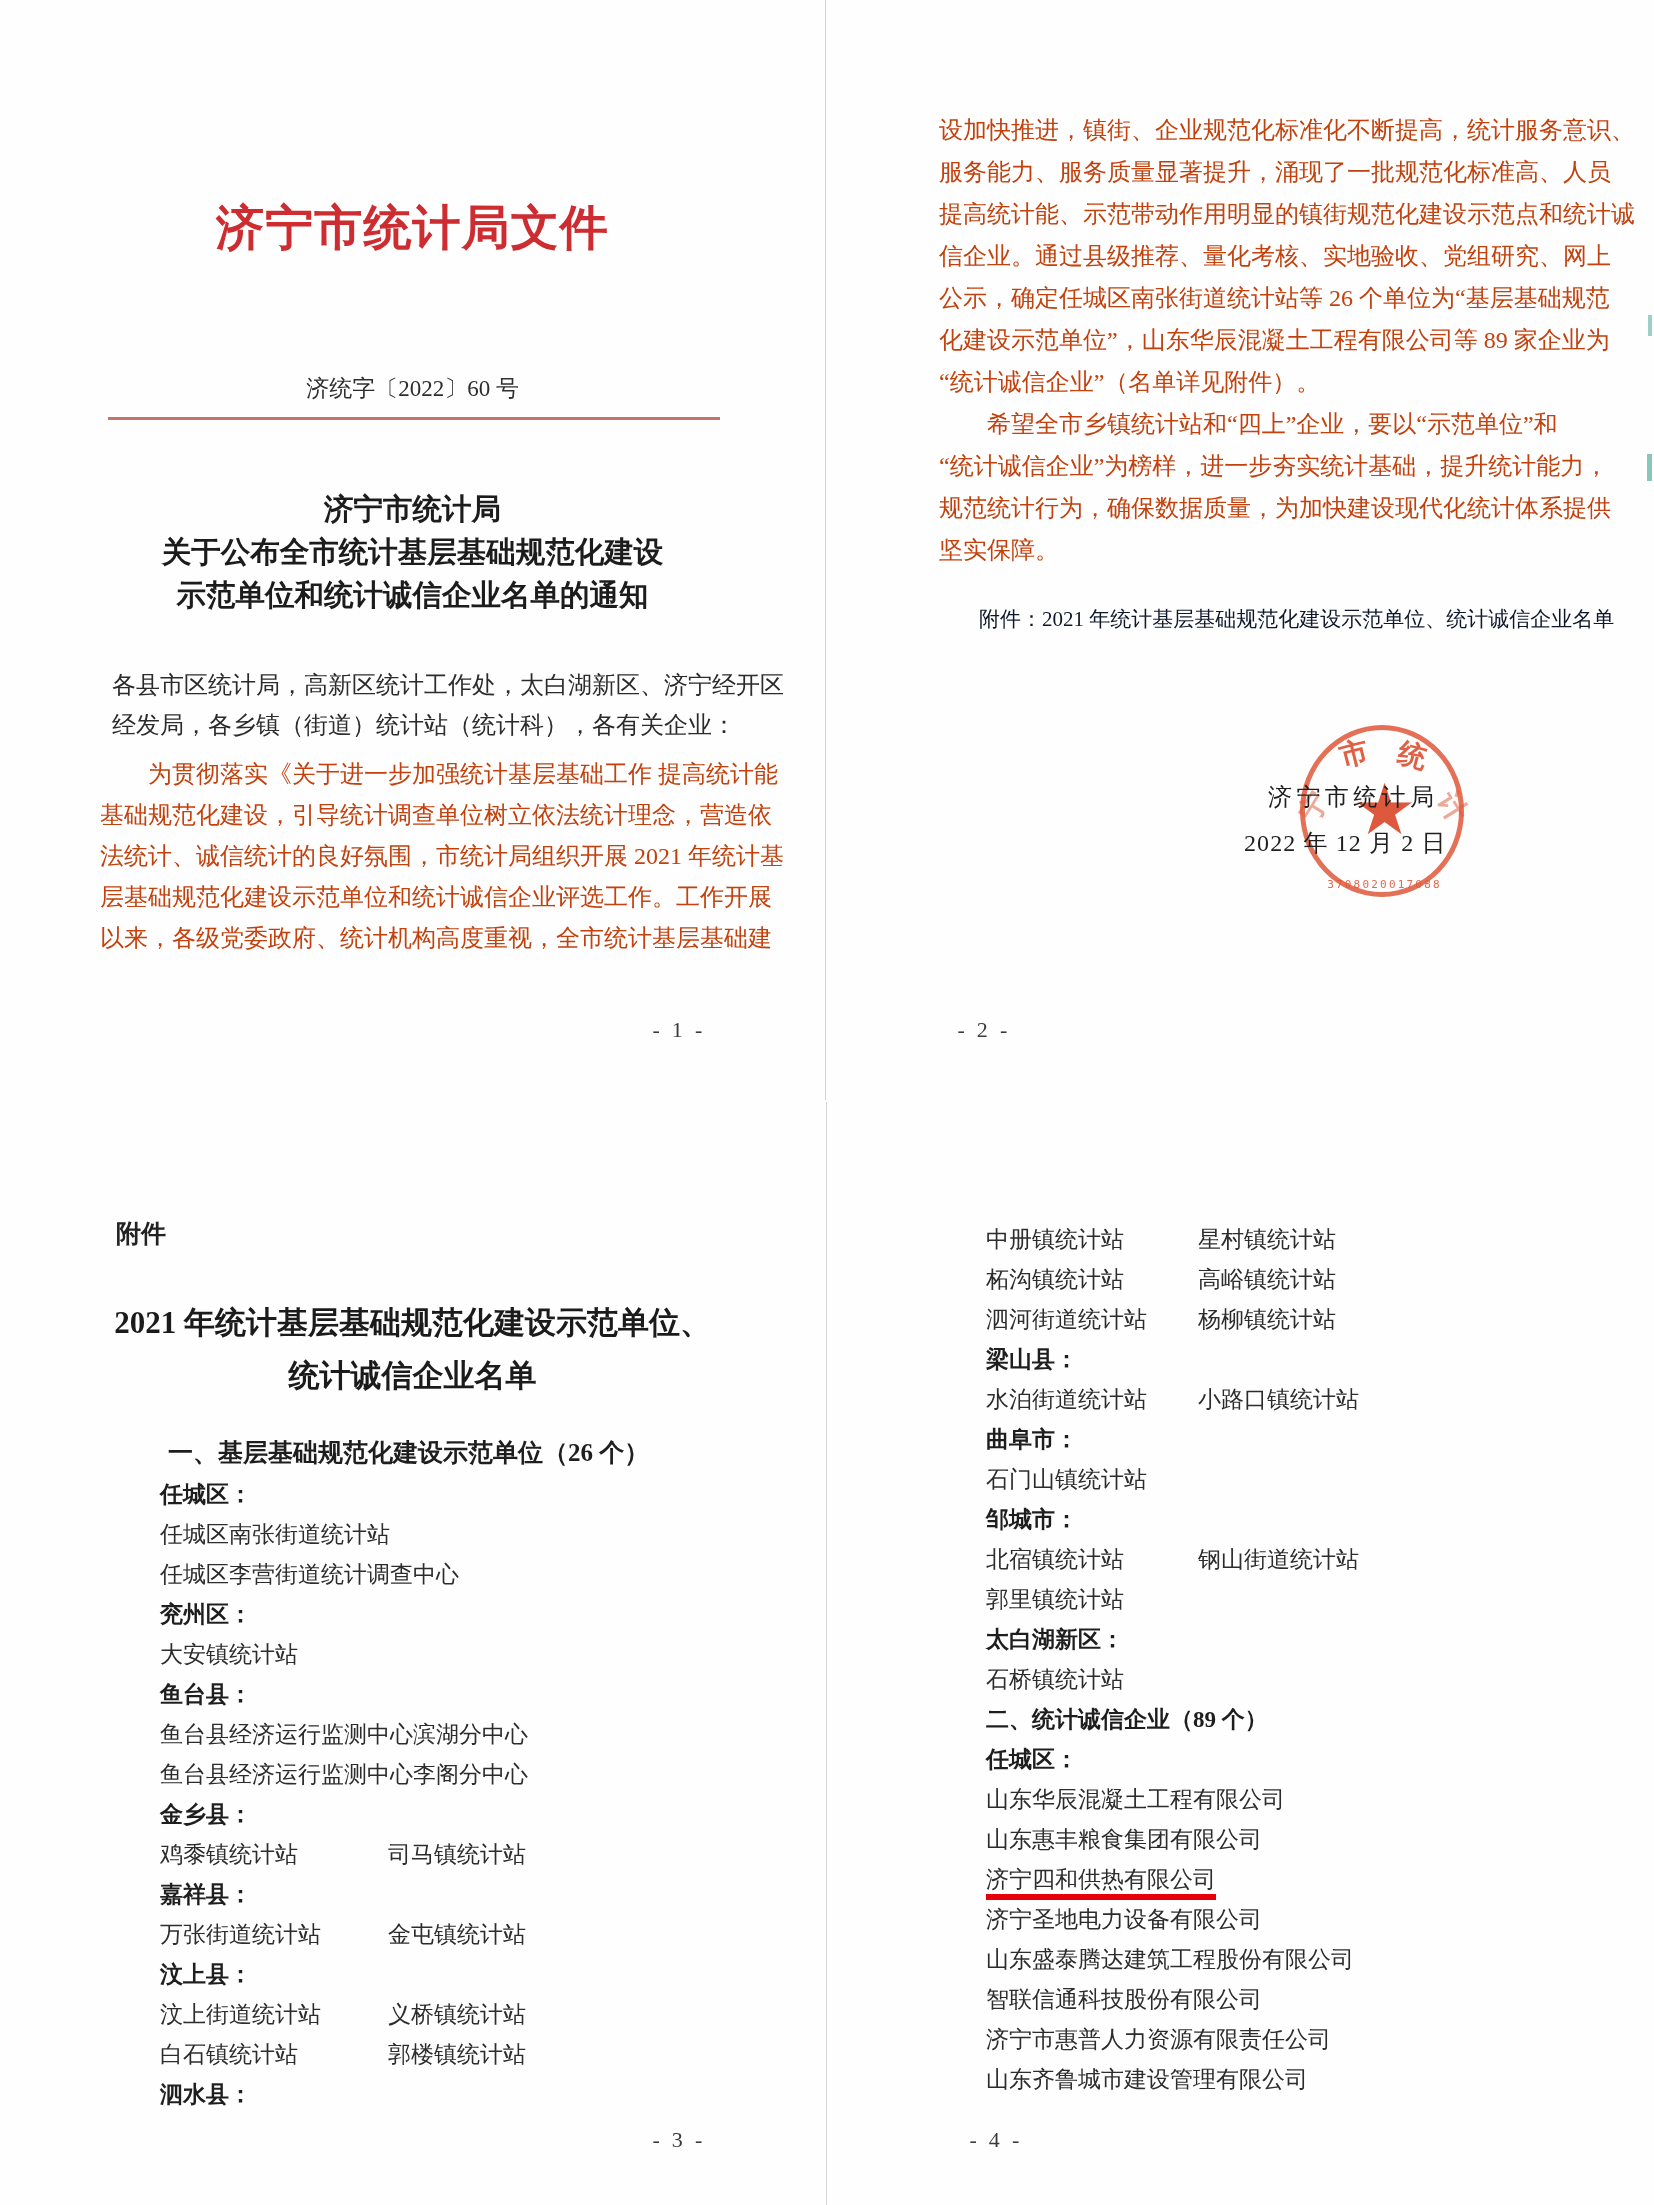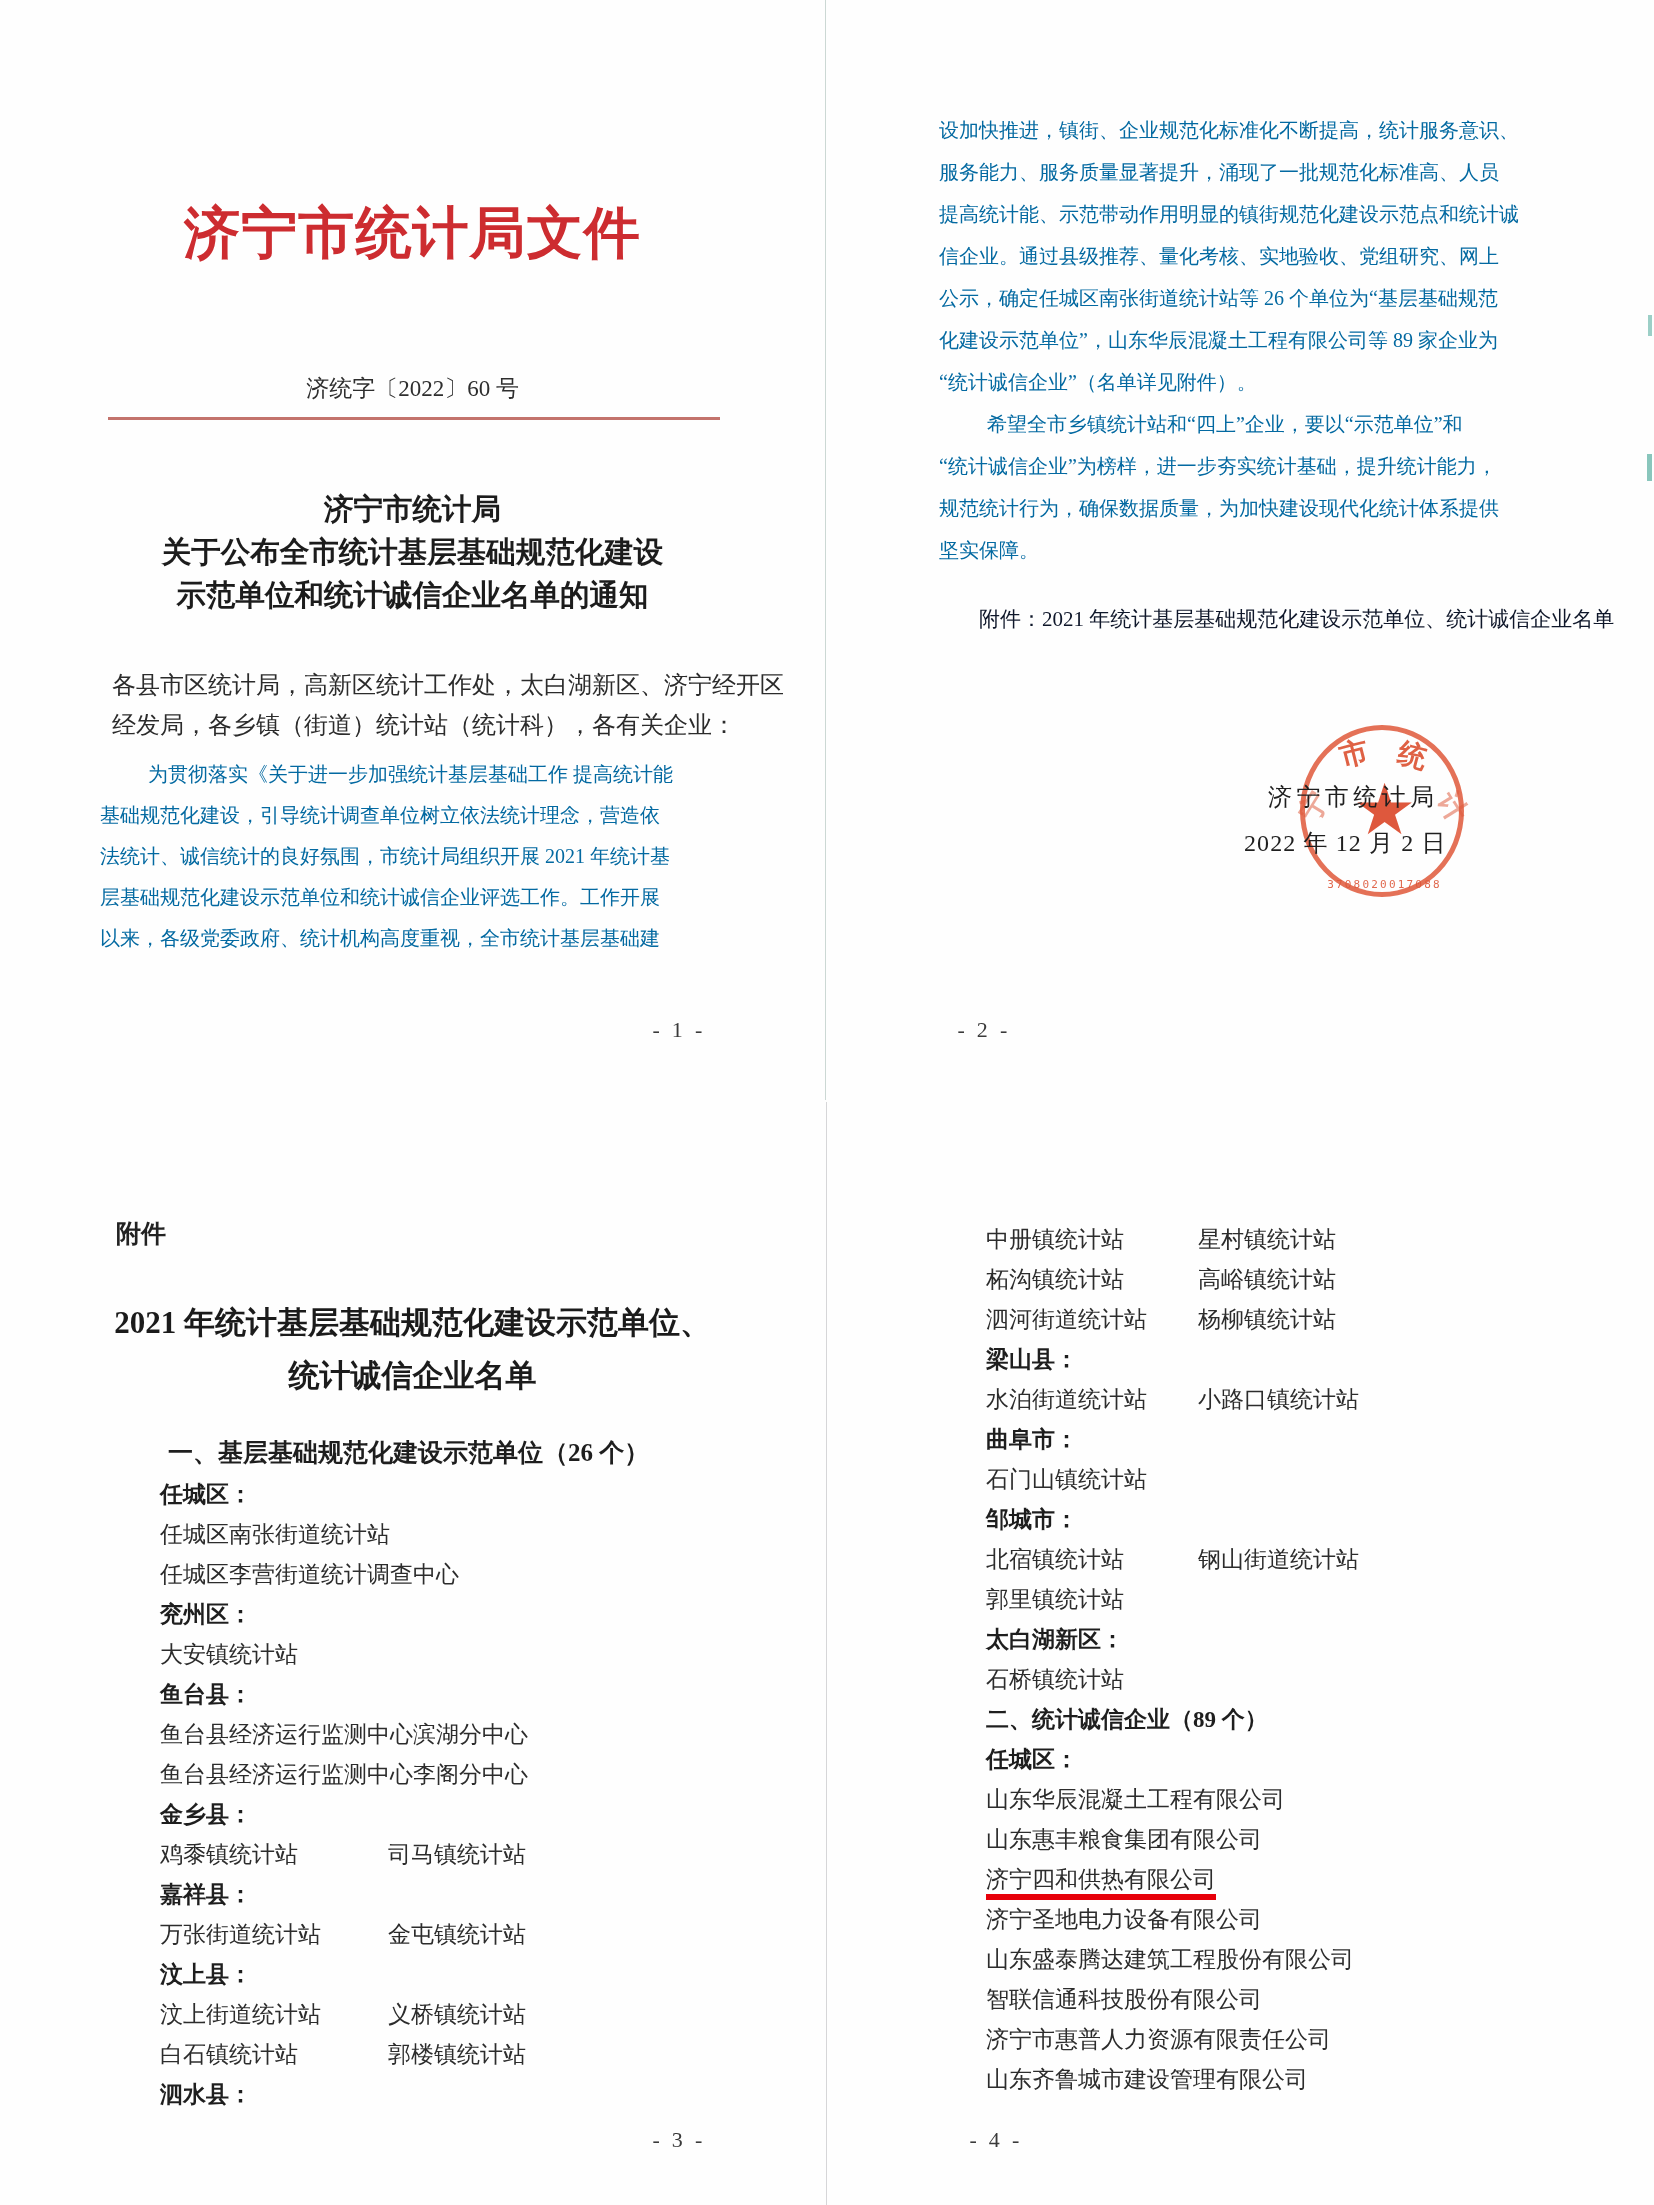--- a/index.html
+++ b/index.html
@@ -17,28 +17,28 @@
   
   .divider{position:absolute;width:1.1px;background:#cfd8d5;}
   #div-top{left:825px;top:0;height:1100px;background:#ccd8d4;}
   #div-bottom{left:826px;top:1102px;height:1104px;background:#d6d6d8;}
   .artifact{position:absolute;background:#3aa08f;}
   #art1{left:1648px;top:315px;width:3.8px;height:21px;opacity:.5;}
   #art2{left:1647px;top:454px;width:4.9px;height:27px;opacity:.6;}
 
   
   .banner{position:absolute;top:196px;left:0;width:100%;text-align:center;
-    font-size:56px;font-weight:bold;color:#cd2c30;letter-spacing:1.1px;}
+    font-size:48px;font-weight:bold;color:#cd2c30;letter-spacing:1.1px;}
   .docnum{position:absolute;top:373px;left:0;width:100%;text-align:center;
     font-size:23px;color:#2e2e2e;}
   .redline{position:absolute;top:417px;left:108px;width:612px;height:2.7px;background:#c3736c;}
   .doctitle{position:absolute;top:488px;left:0;width:100%;text-align:center;
     font-size:29.5px;font-weight:bold;color:#1c1c1c;line-height:43px;}
   .addr{position:absolute;top:665px;left:112px;width:667px;font-size:24px;line-height:40px;}
-  .bodytext{position:absolute;font-size:20px;line-height:41px;color:#0369a1;}
+  .bodytext{position:absolute;font-size:24px;line-height:41px;color:#c2410c;}
   #p1 .bodytext{top:754px;left:100px;width:667px;}
 
   
   #p2 .bodytext{top:109px;left:112px;width:667px;line-height:42px;}
   .attachline{position:absolute;top:605px;left:152px;font-size:21px;color:#0f172a;}
 
   .seal{position:absolute;left:470px;top:723px;width:175px;height:183px;}
   .seal-ring{position:absolute;left:0;top:0;width:164px;height:172px;margin:5.5px;
     border:5.5px solid rgba(223,88,58,.85);border-radius:50%;box-sizing:border-box;left:-2.7px;top:-3.8px;}
   .seal-star{position:absolute;left:50%;top:47%;transform:translate(-50%,-50%);

